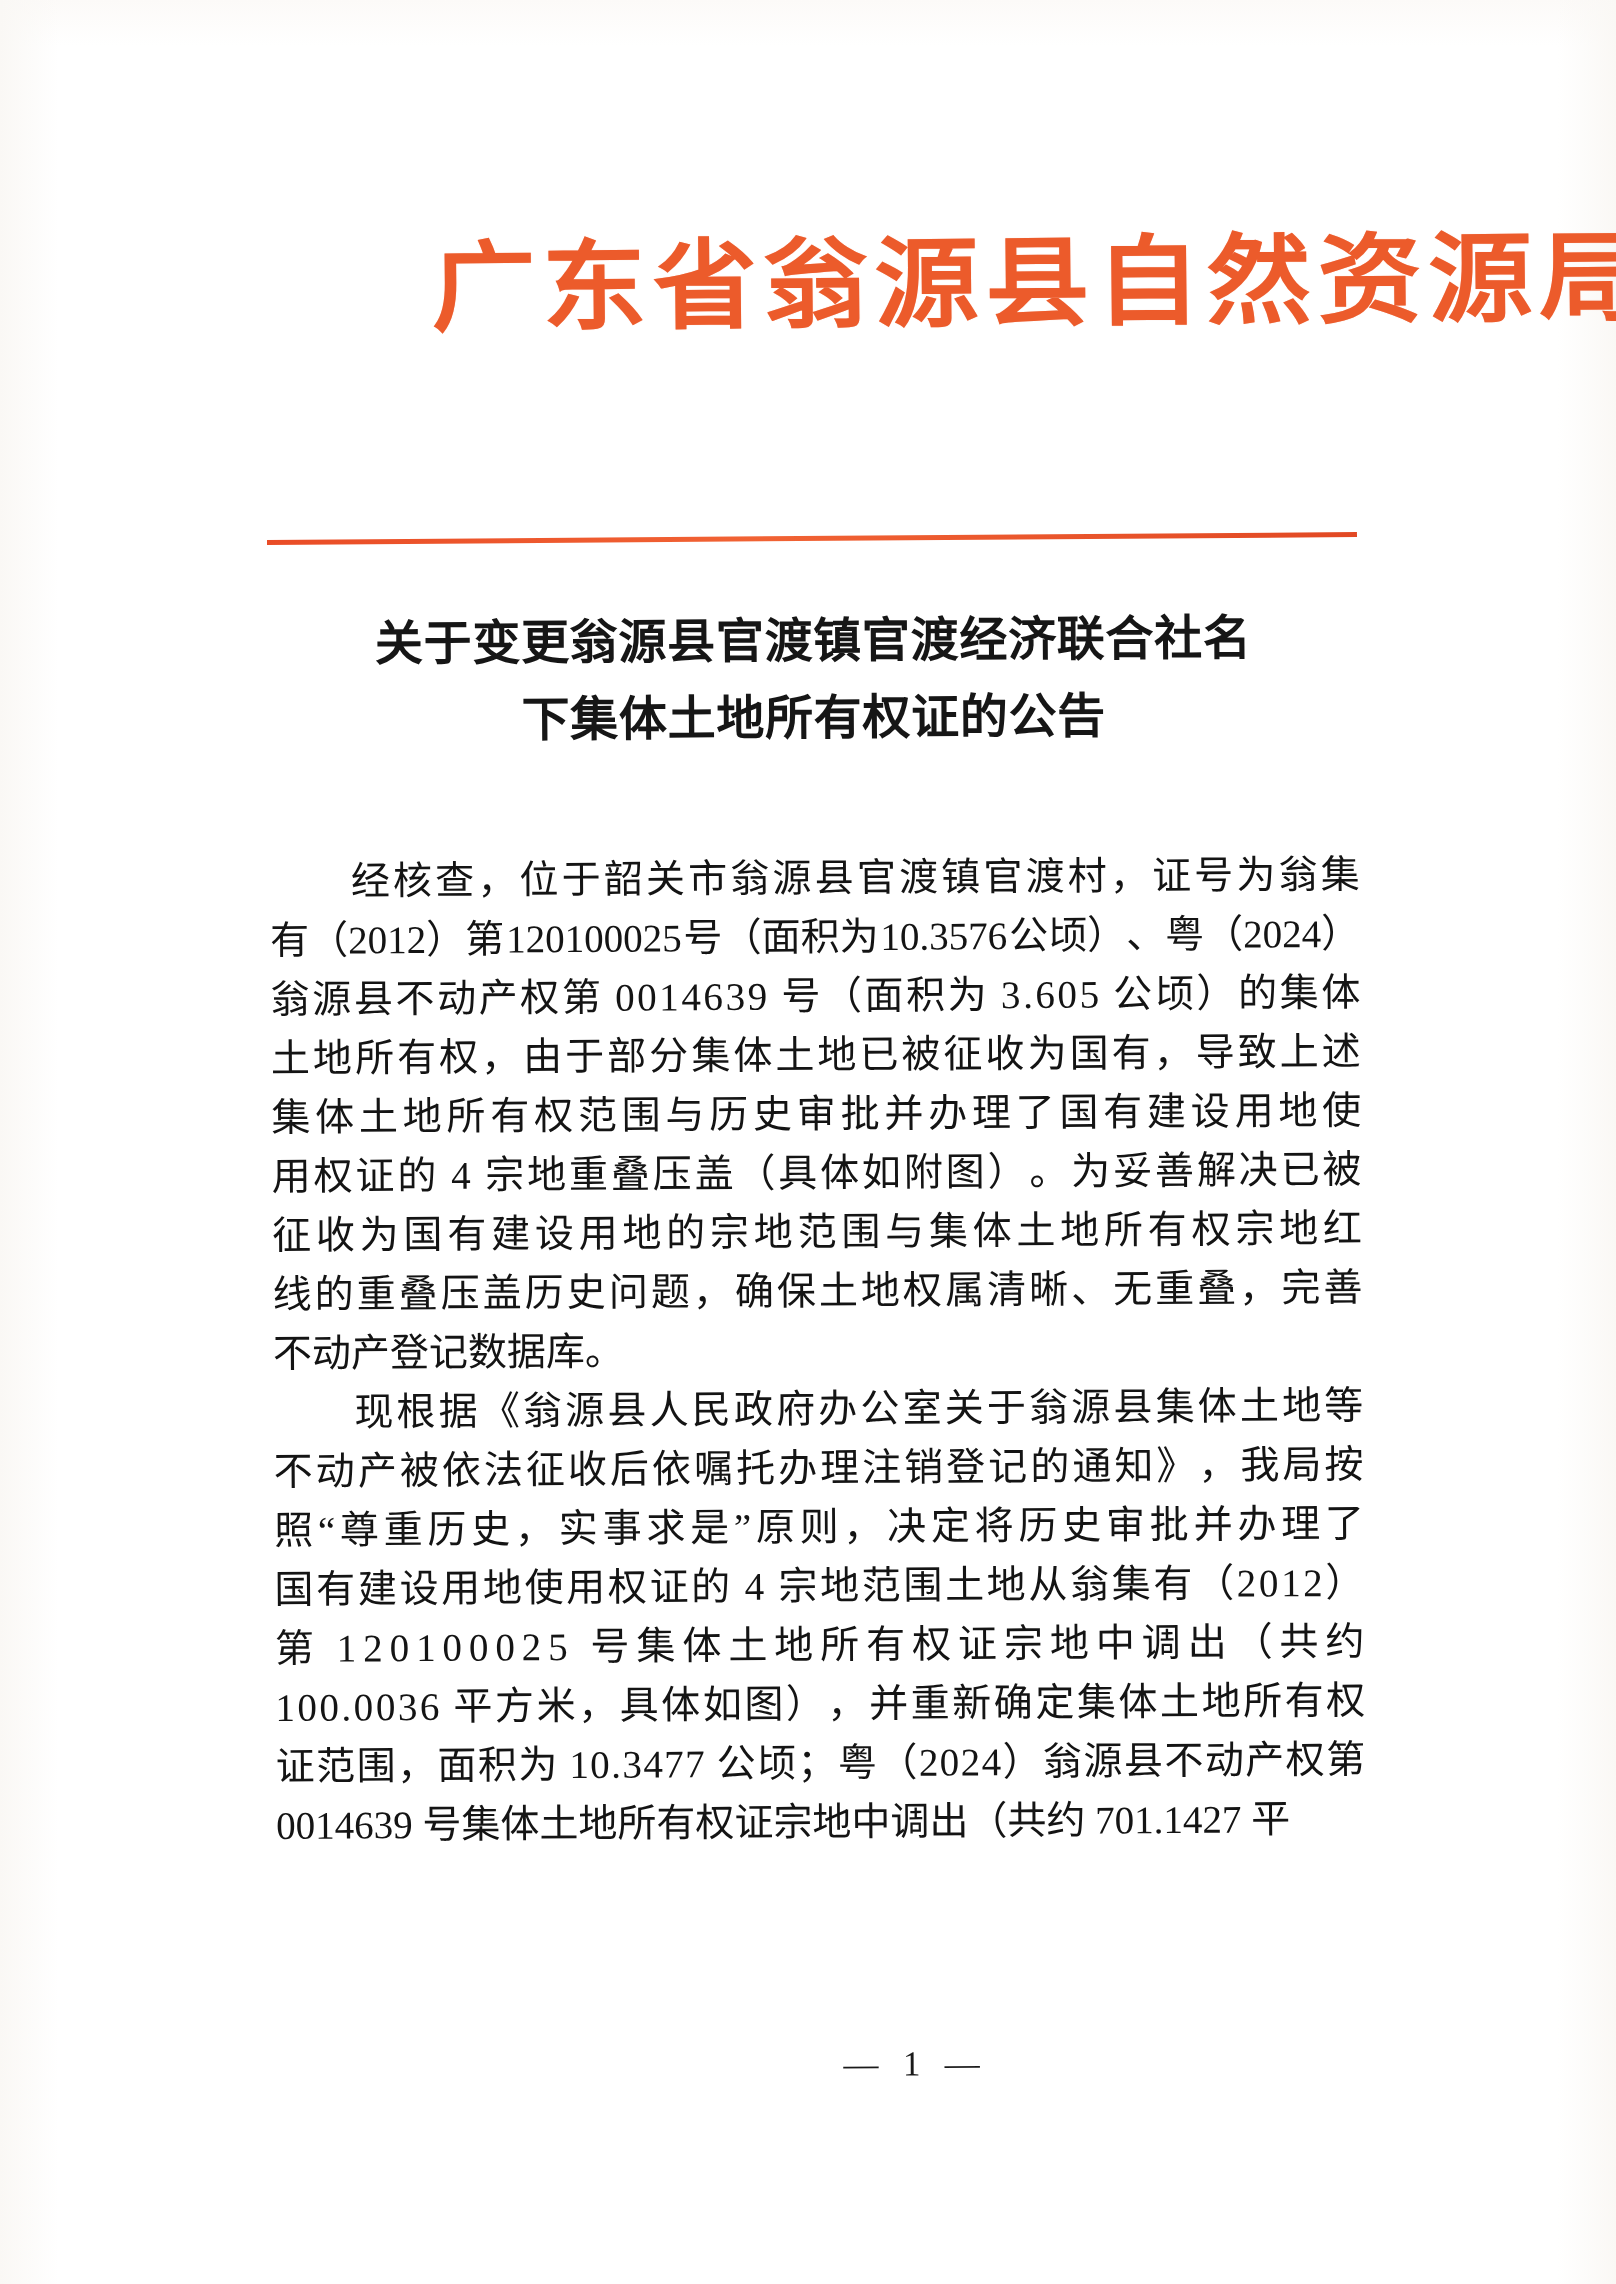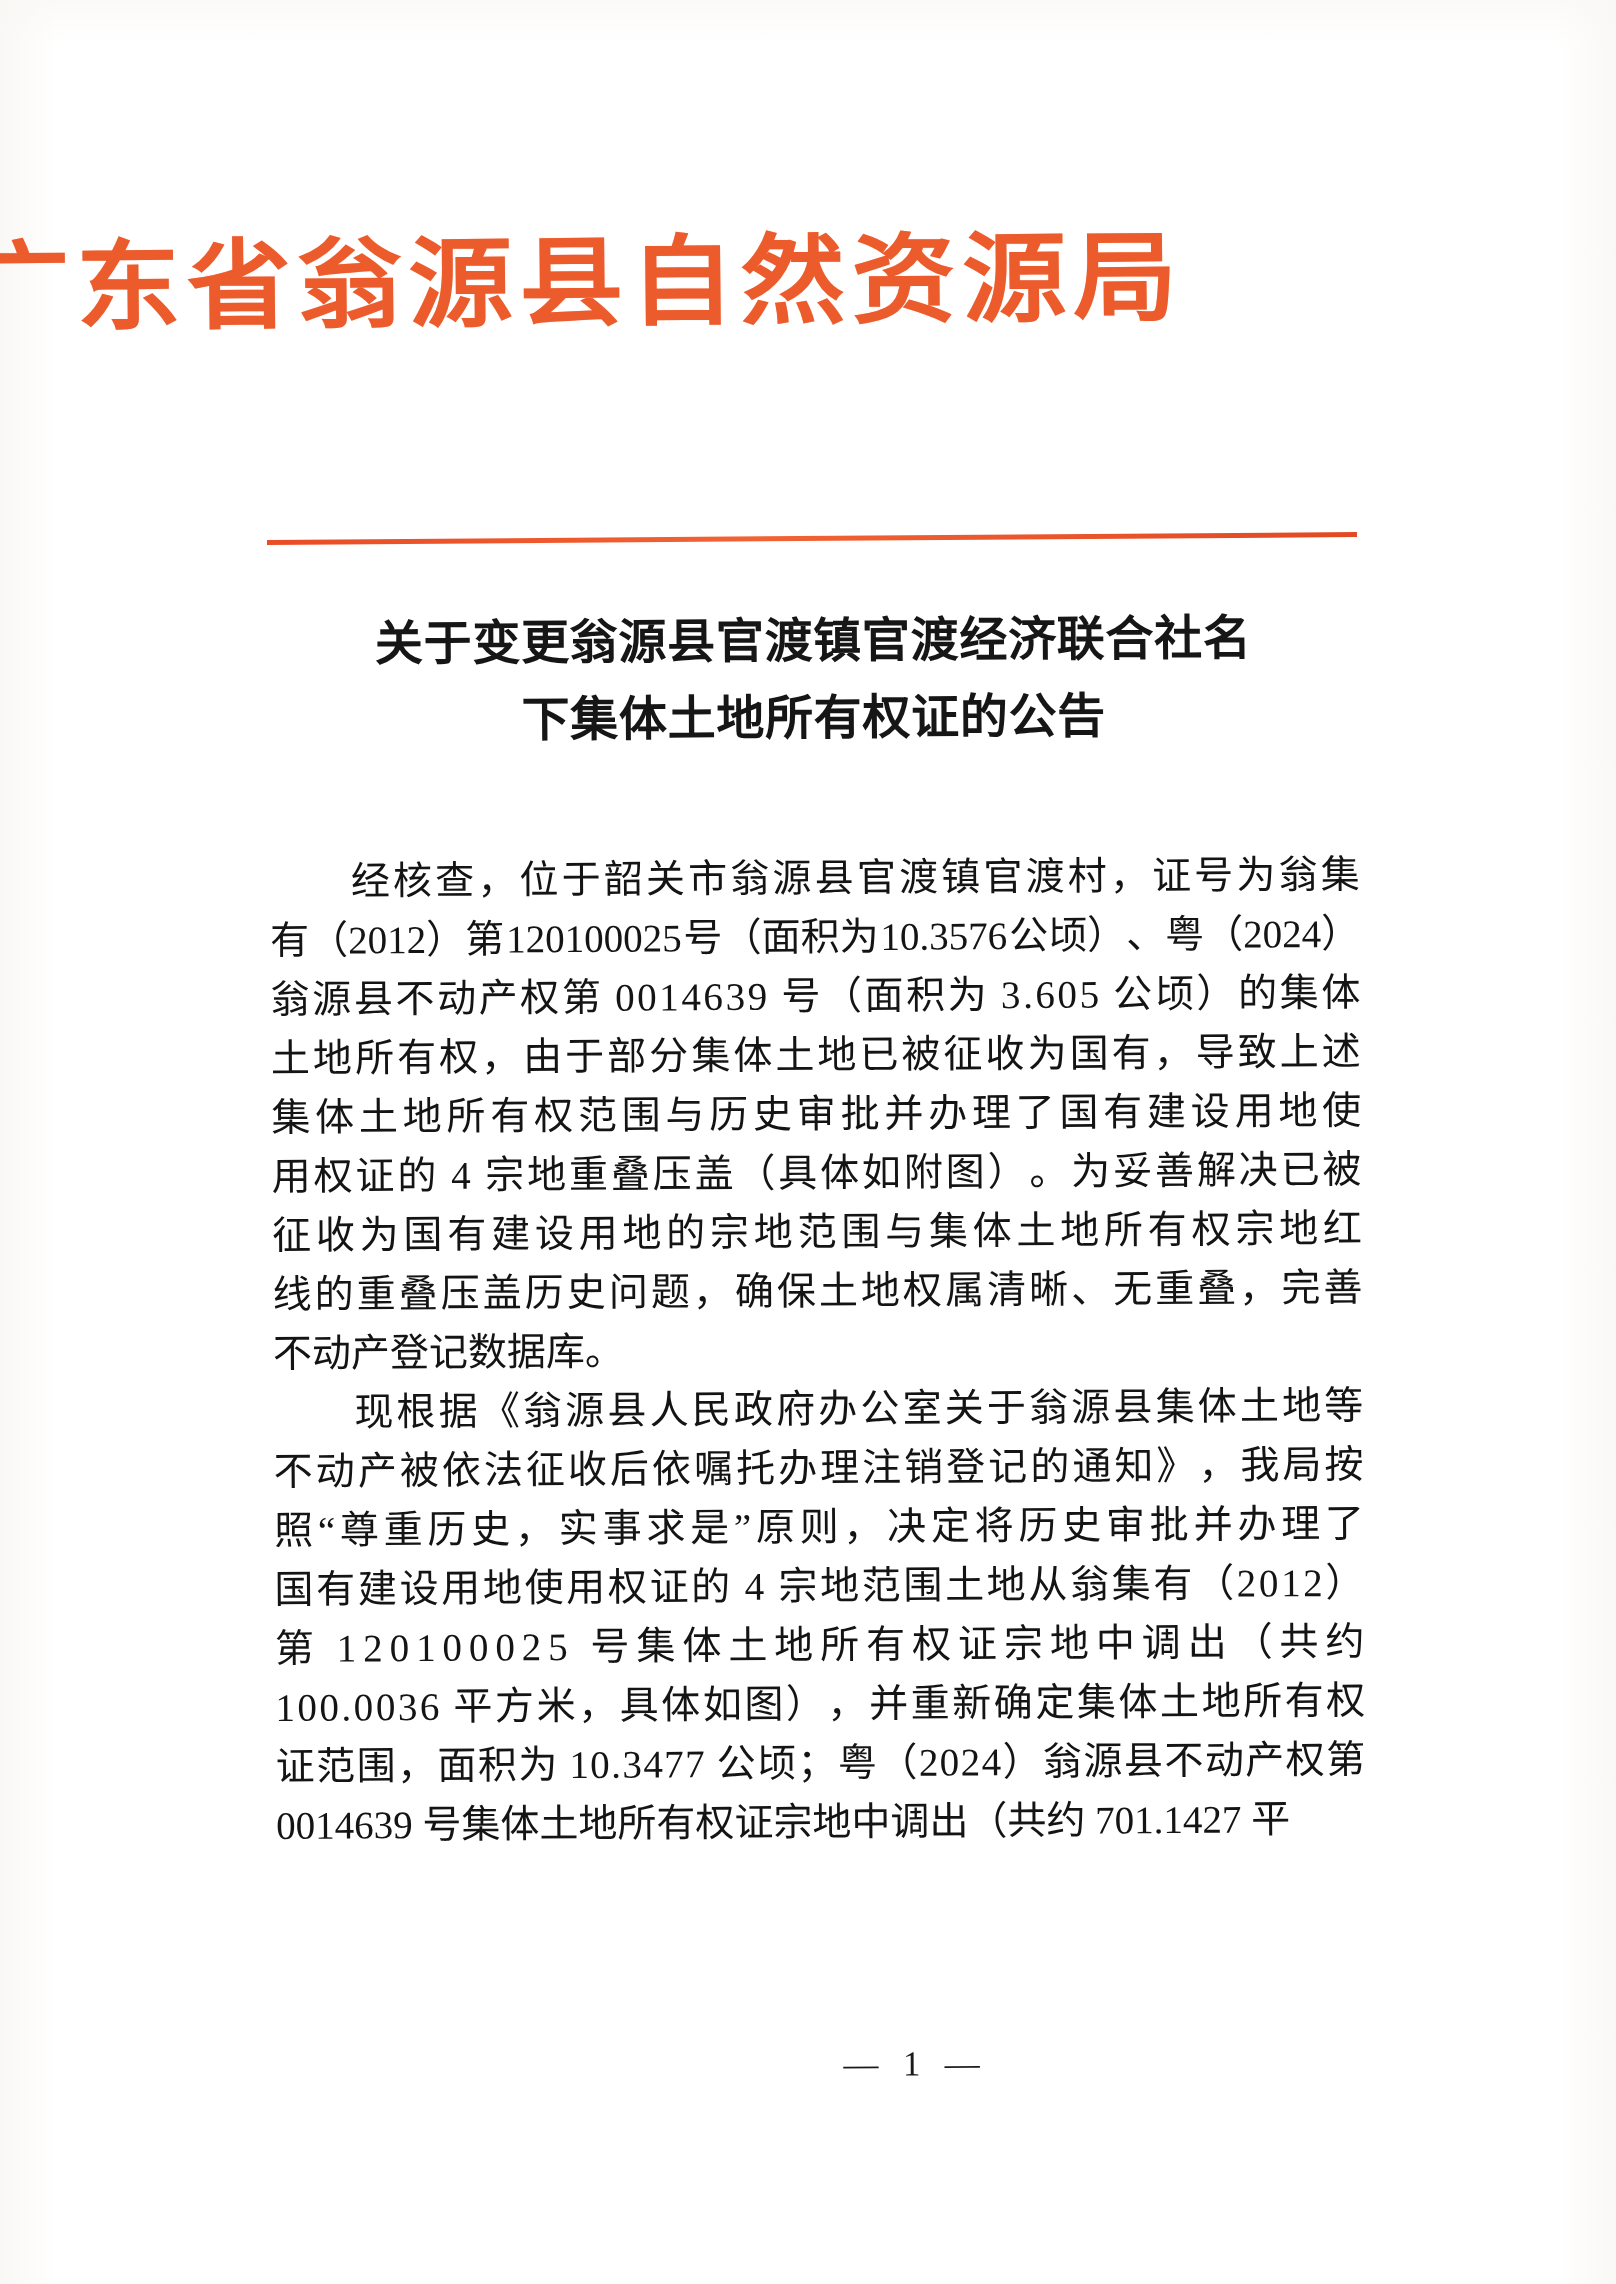--- a/index.html
+++ b/index.html
@@ -30,21 +30,21 @@
       linear-gradient(to bottom, rgba(252,250,248,1) 0px, rgba(255,255,255,0) 46px);
     pointer-events: none;
   }
 
   
   #letterhead {
     position: absolute;
     left: 0;
     right: 0;
     top: 229px;
-    text-align: left;
+    text-align: right;
   }
 
   #letterhead-title {
     display: inline-block;
     font-family: "Liberation Sans", "DejaVu Sans", sans-serif;
     font-weight: bold;
     font-size: 98px;
     line-height: 1.12;
     letter-spacing: 6.5px;
     color: #EC5B2B;

